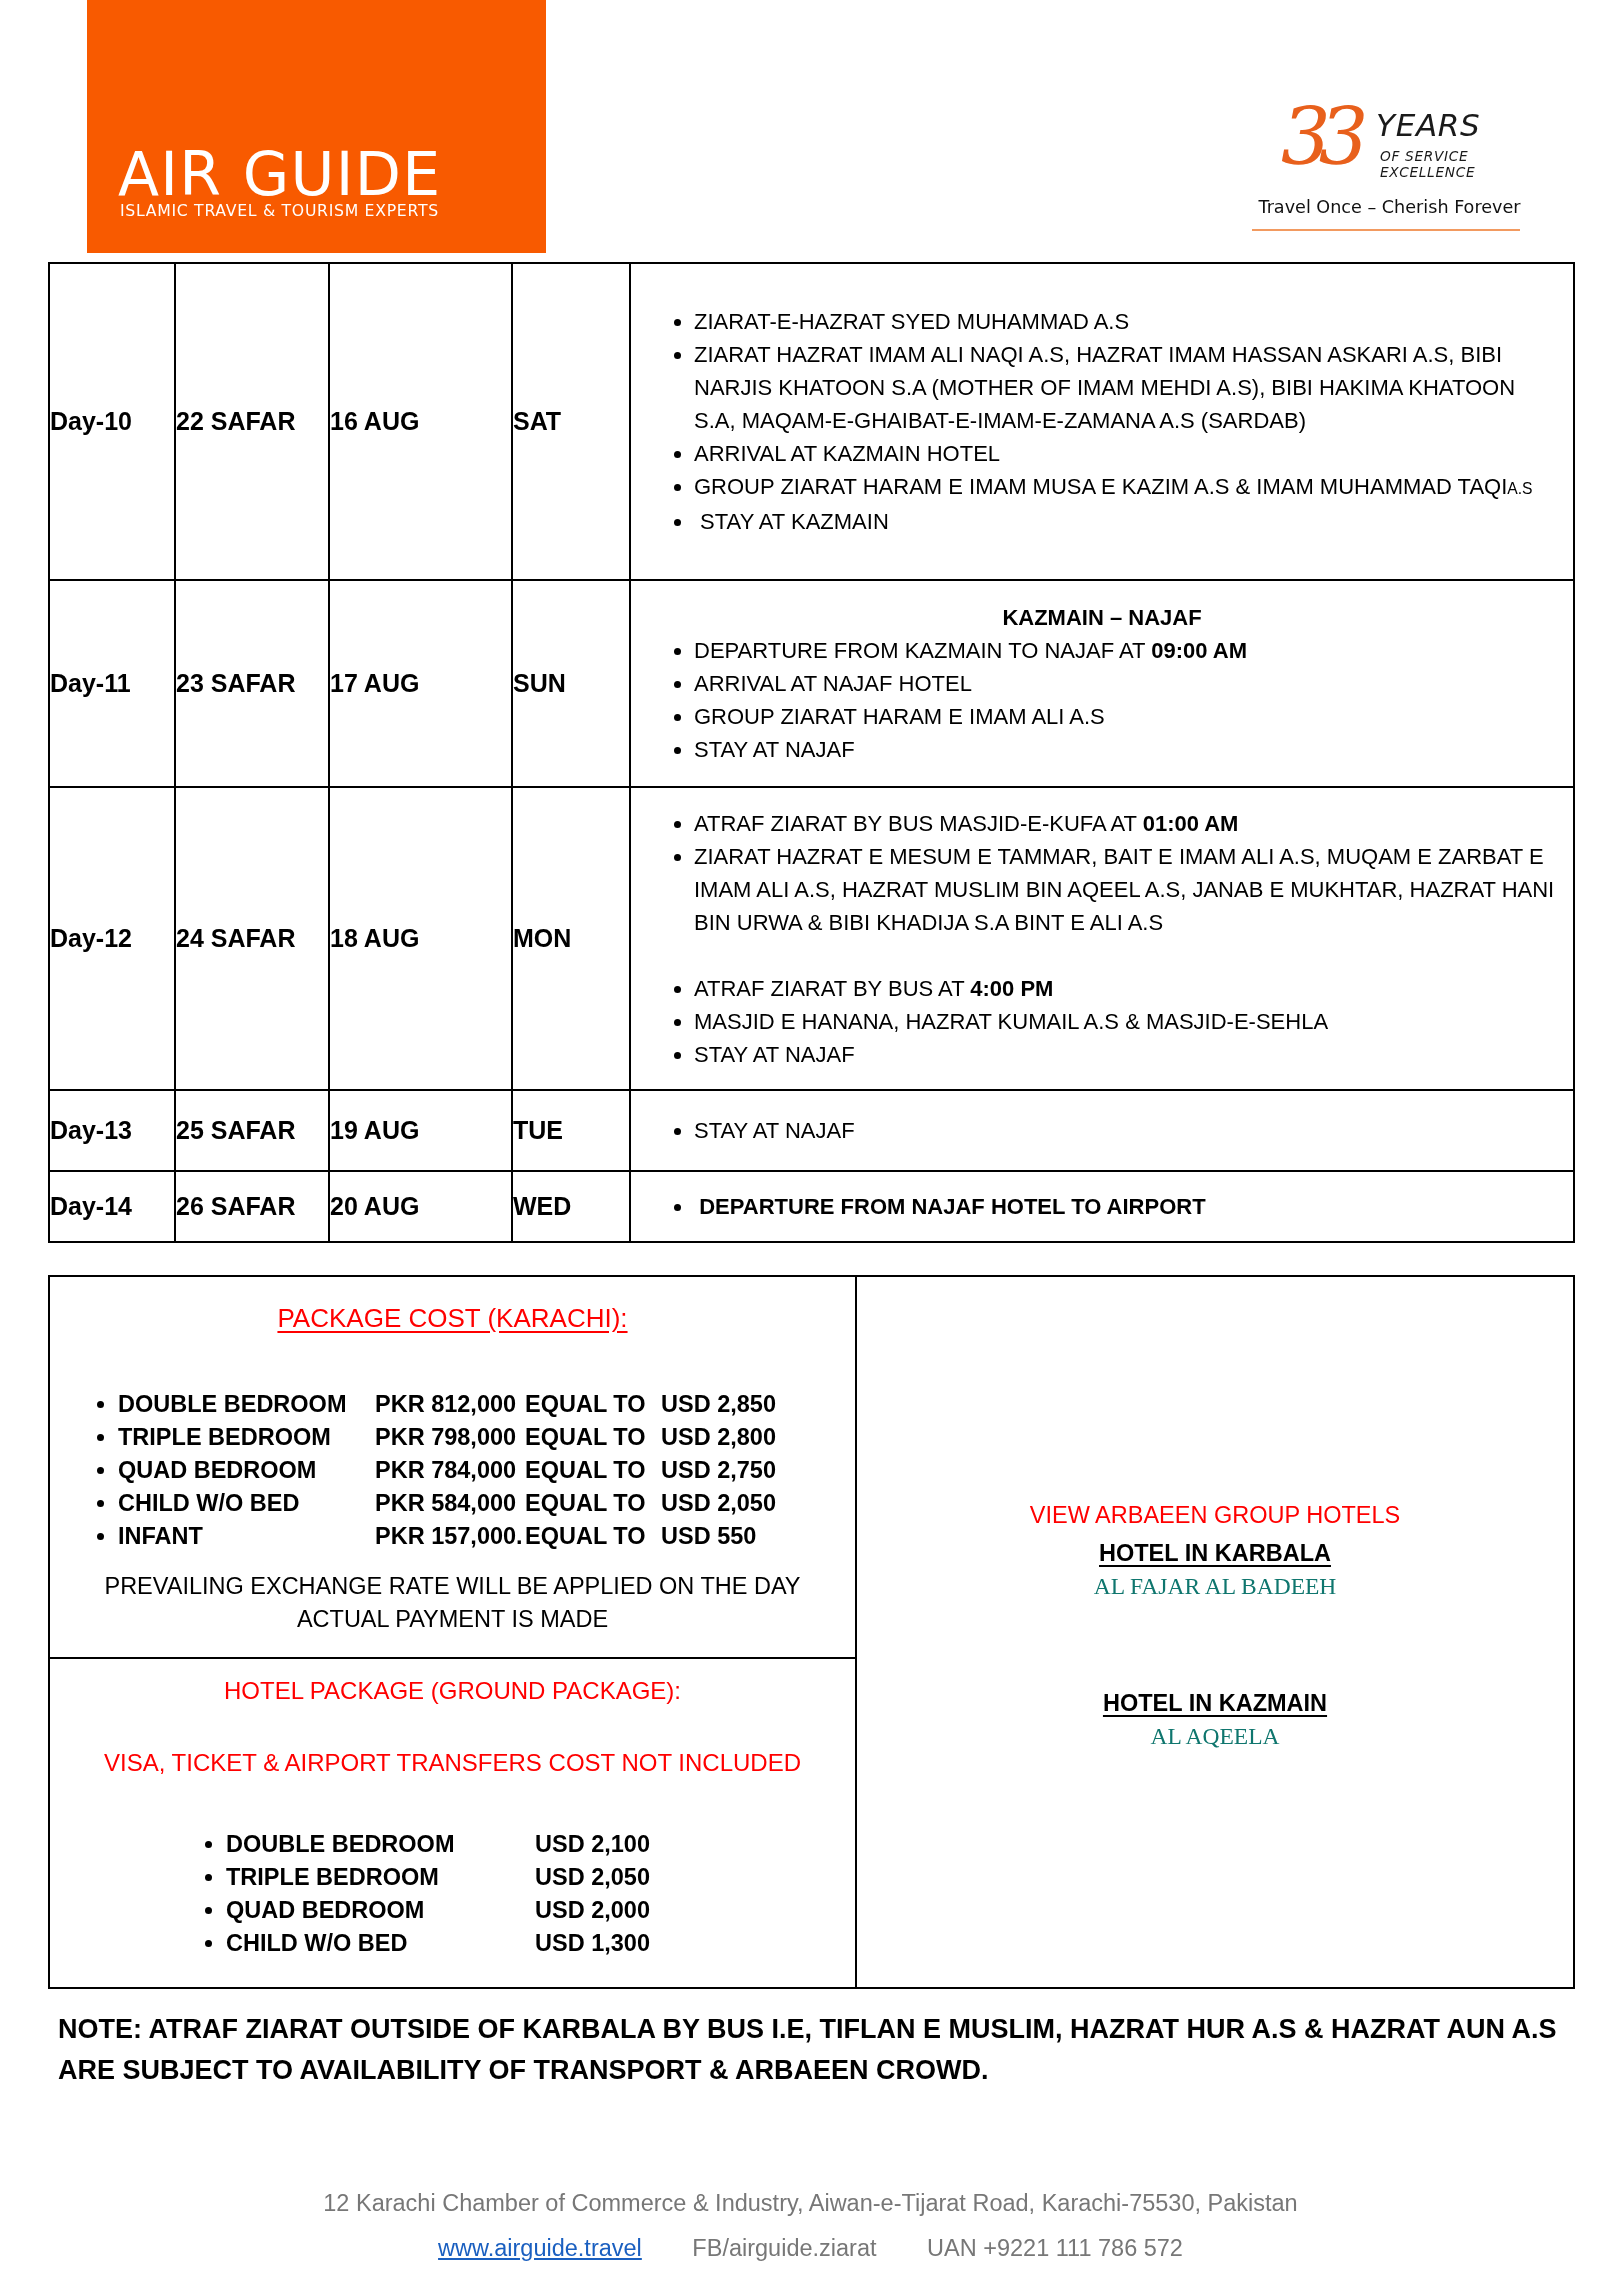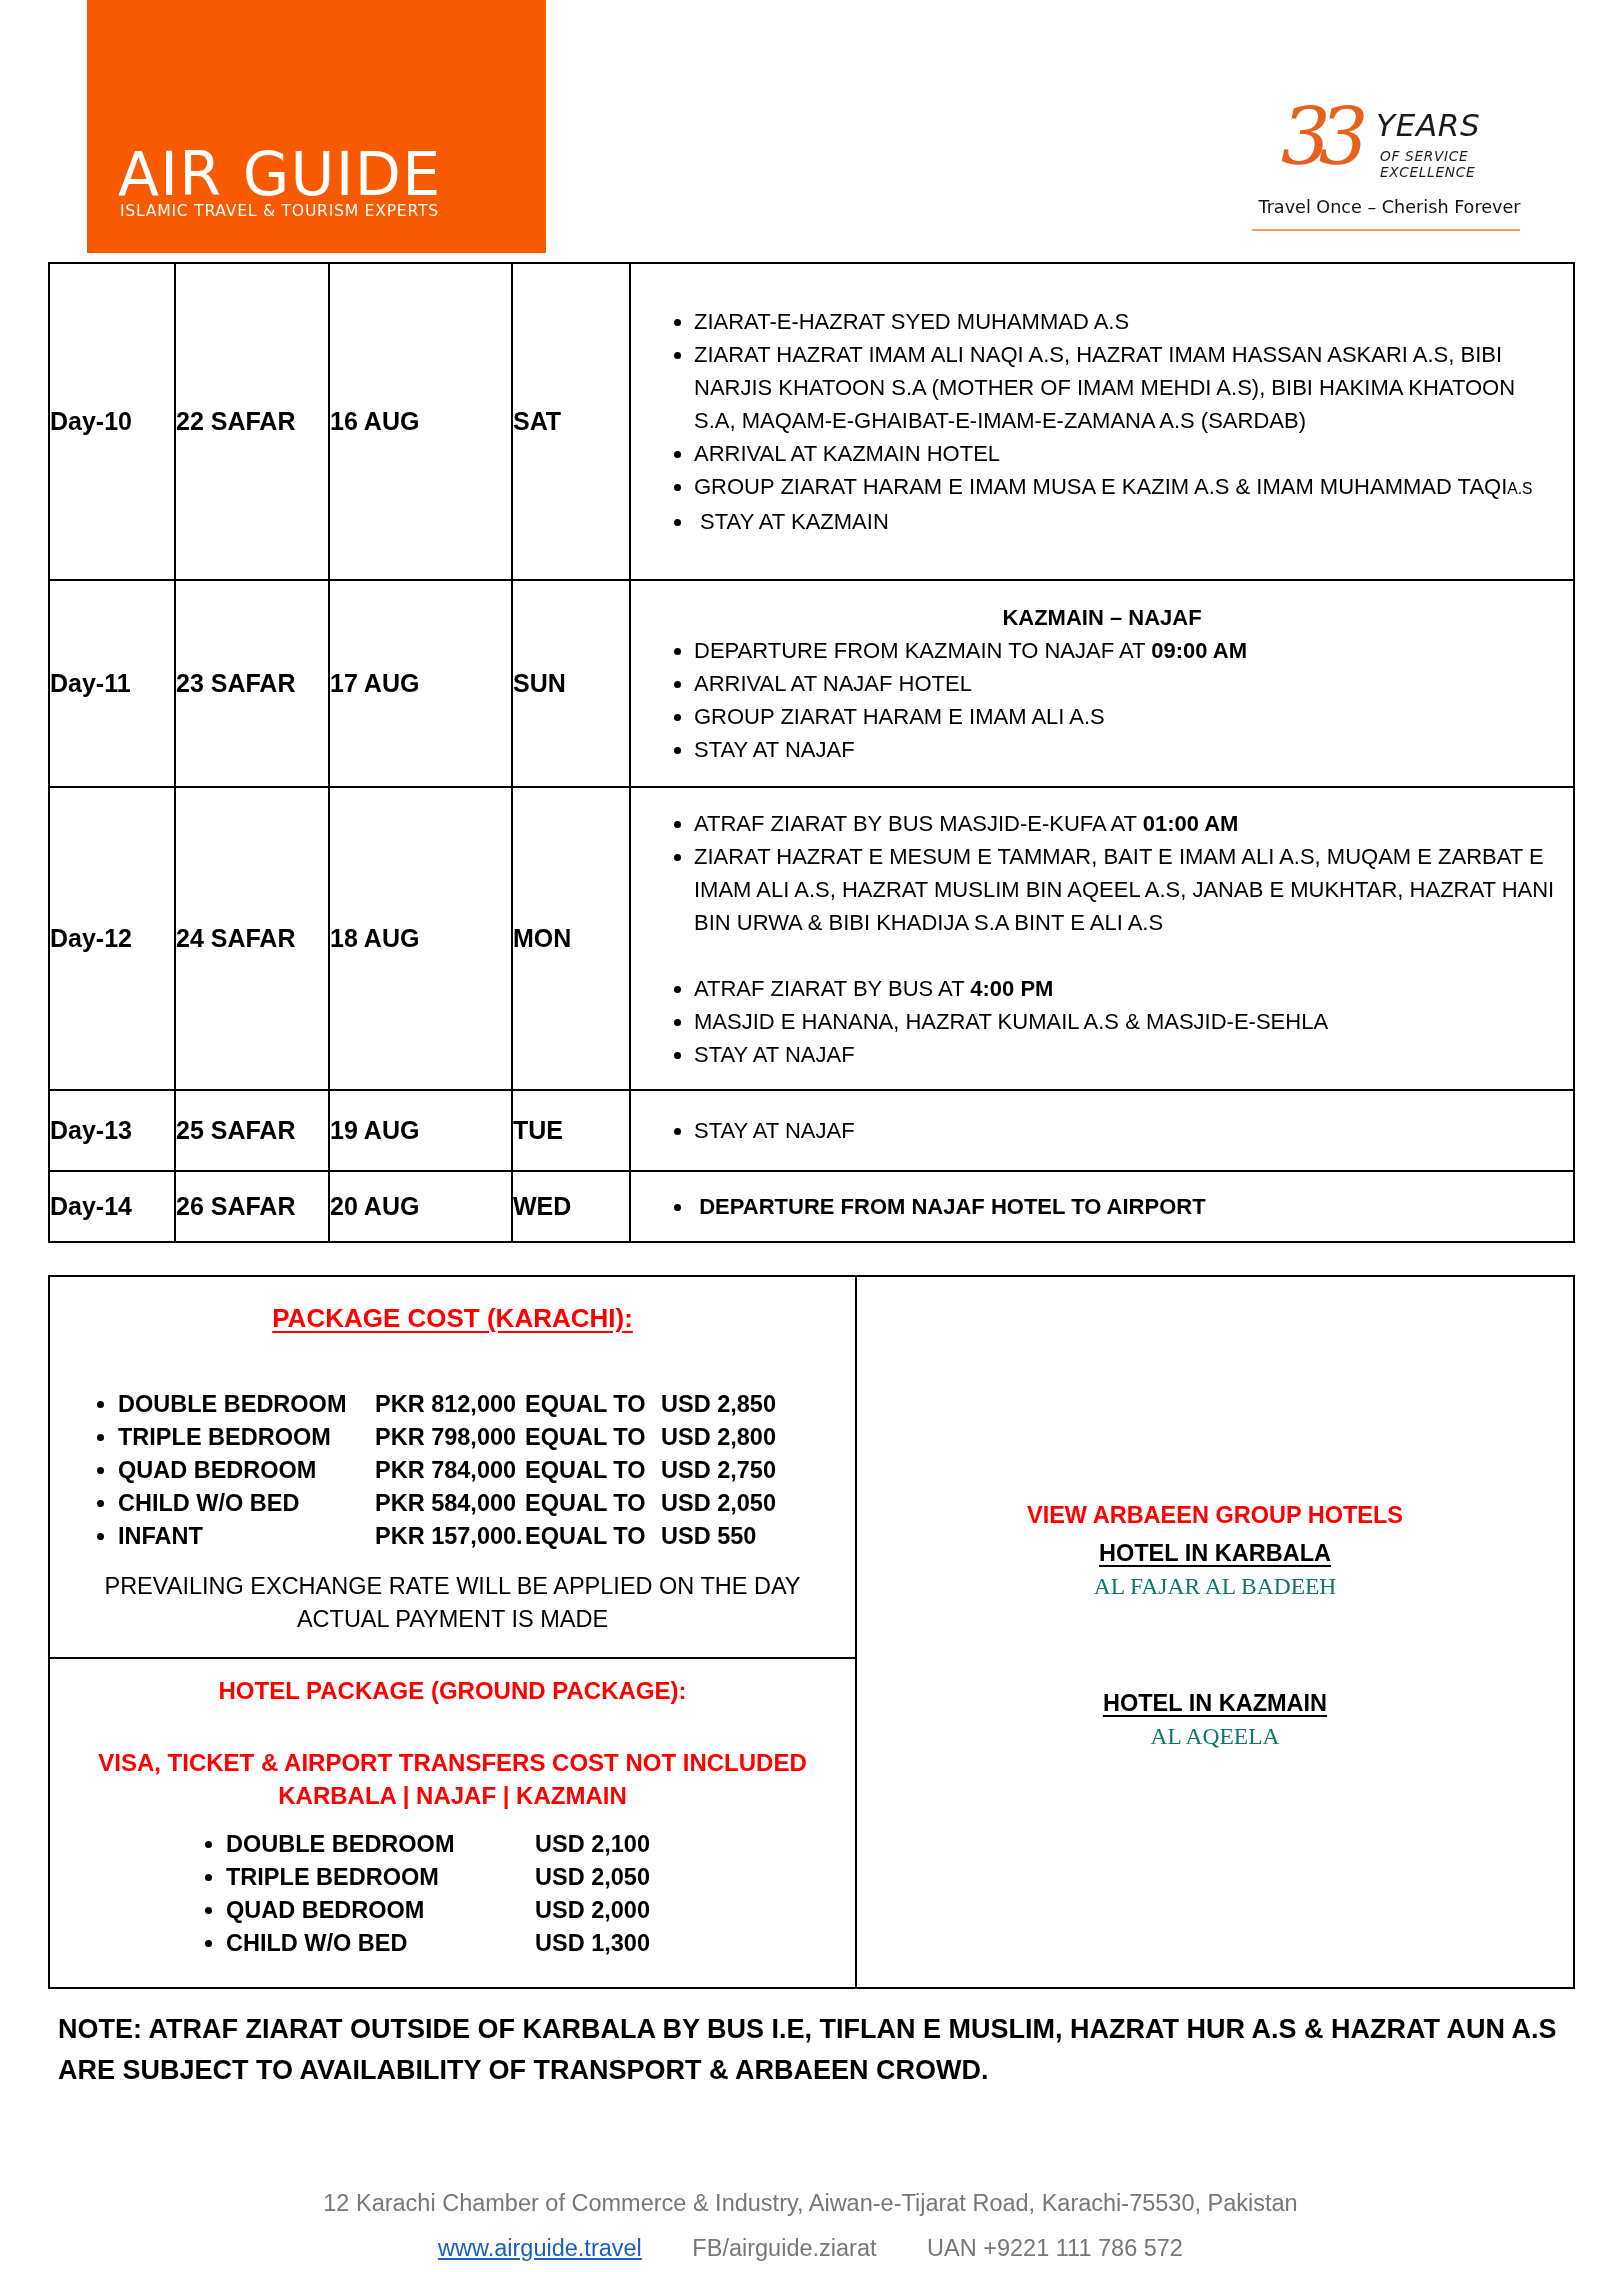--- a/index.html
+++ b/index.html
@@ -26,21 +26,21 @@
   .itin li { line-height: 33px; }
   .itin li.spacer-before { margin-top: 33px; }
   .itin .route { text-align: center; font-weight: bold; line-height: 33px; }
   .bold { font-weight: bold; }
   .small-as { font-size: 15.7px; }
 
   
   .pkg { position: absolute; left: 48px; top: 1275px; width: 1527px; height: 714px; border: 2px solid #000; box-sizing: border-box; }
   .pkg-left { position: absolute; left: 0; top: 0; width: 805px; height: 100%; border-right: 2px solid #000; }
   .pkg-cost { position: absolute; left: 0; top: 0; width: 100%; height: 380px; border-bottom: 2px solid #000; }
-  .red-title { color: #ff0000; font-weight: bold; font-size: 26px; text-align: center; }
+  .red-title { color: #ff0000; font-weight: normal; font-size: 26px; text-align: center; }
   .u { text-decoration: underline; text-underline-offset: 3.9px; }
   .cost-title { position: absolute; top: 26px; width: 100%; }
   .cost-list { position: absolute; left: 26px; top: 95px; margin: 16px; padding-left: 26px; font-weight: bold; font-size: 23.5px; }
   .cost-list li { line-height: 33px; white-space: nowrap; }
   .cost-list .lbl { display: inline-block; width: 257px; }
   .cost-list .pkr { display: inline-block; width: 150px; }
   .cost-list .eq { display: inline-block; width: 136px; }
   .note-ex { position: absolute; top: 293px; left: 19.6px; right: 19.6px; text-align: center; font-size: 23.5px; line-height: 33px; }
 
   .pkg-hotel { position: absolute; left: 0; top: 382px; width: 100%; height: 330px; }
@@ -174,21 +174,20 @@
         <li><span class="lbl">CHILD W/O BED</span><span class="pkr">PKR 584,000</span><span class="eq">EQUAL TO</span><span>USD 2,050</span></li>
         <li><span class="lbl">INFANT</span><span class="pkr">PKR 157,000.</span><span class="eq">EQUAL TO</span><span>USD 550</span></li>
       </ul>
       <div class="note-ex">PREVAILING EXCHANGE RATE WILL BE APPLIED ON THE DAY ACTUAL PAYMENT IS MADE</div>
     </div>
 
     <div class="pkg-hotel">
       <div class="hp-title red-title">HOTEL PACKAGE (GROUND PACKAGE):</div>
       <div class="hp-sub red-title">
         <div>VISA, TICKET &amp; AIRPORT TRANSFERS COST NOT INCLUDED</div>
-        <div>KARBALA | NAJAF | KAZMAIN</div>
       </div>
       <ul class="hp-list">
         <li><span class="lbl">DOUBLE BEDROOM</span><span>USD 2,100</span></li>
         <li><span class="lbl">TRIPLE BEDROOM</span><span>USD 2,050</span></li>
         <li><span class="lbl">QUAD BEDROOM</span><span>USD 2,000</span></li>
         <li><span class="lbl">CHILD W/O BED</span><span>USD 1,300</span></li>
       </ul>
     </div>
   </div>
 

